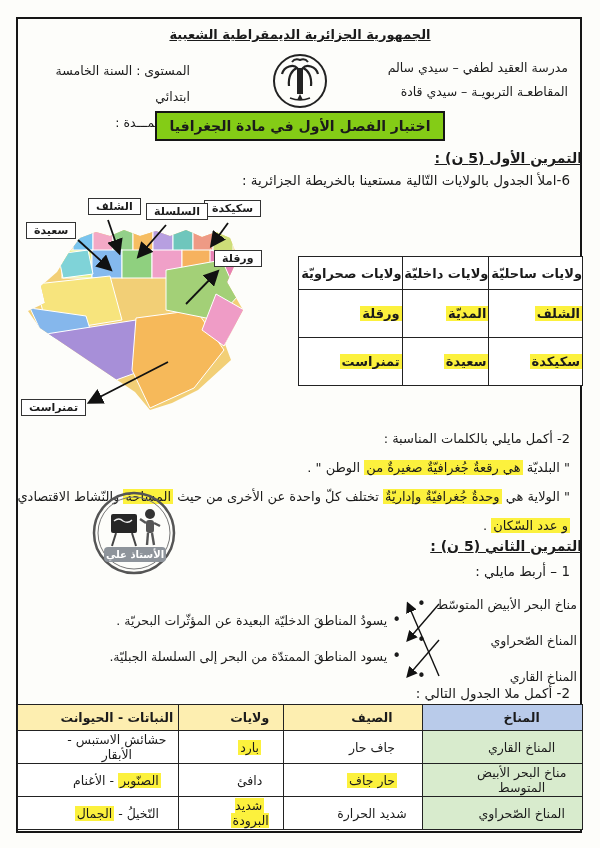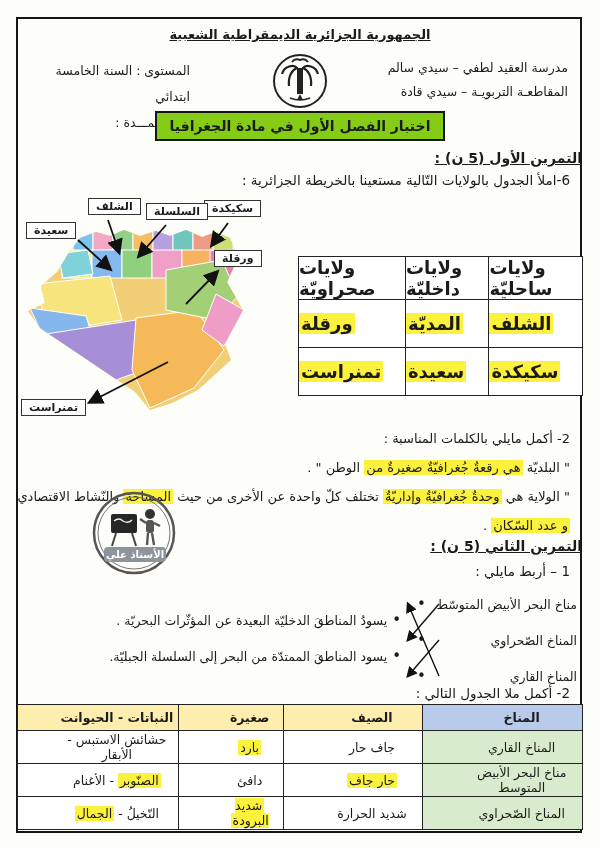--- a/index.html
+++ b/index.html
@@ -28,21 +28,21 @@
   .q-line{position:absolute;right:30px;direction:rtl;font-size:13.5px;}
 
   
   .map-area{position:absolute;left:18px;top:192px;width:268px;height:238px;}
   .map-label{position:absolute;border:1.5px solid #333;background:#fff;font-size:11px;font-weight:bold;
     padding:1px 7px;direction:rtl;white-space:nowrap;}
 
   
   table{border-collapse:collapse;direction:rtl;}
   .t1{position:absolute;left:298px;top:256px;width:285px;background:#fff;}
-  .t1 th,.t1 td{border:1.6px solid #222;text-align:left;font-size:18px;}
+  .t1 th,.t1 td{border:1.6px solid #222;text-align:right;font-size:13px;}
   .t1 th{height:33px;font-weight:bold;}
   .t1 td{height:48px;font-weight:bold;}
 
   .hl{background:var(--hl);padding:0 2px;}
 
   
   .fill{position:absolute;top:424px;right:30px;left:26px;direction:rtl;text-align:right;
     font-size:13px;line-height:29px;white-space:nowrap;}
 
   
@@ -259,21 +259,21 @@
     <colgroup>
         <col style="width:160px">
         <col style="width:140px">
         <col style="width:105px">
         <col style="width:161px">
       </colgroup>
     <tbody>
         <tr>
       <th class="h-blue">المناخ</th>
       <th class="h-cream">الصيف</th>
-      <th class="h-cream">صغيرة</th>
+      <th class="h-cream">ولايات</th>
       <th class="h-cream">النباتات - الحيوانت</th>
     </tr>
     <tr>
       <td class="c-green">المناخ القاري</td>
       <td><span>جاف حار</span></td>
       <td><span class="hl">بارد</span></td>
       <td><span>حشائش الاستبس - الأبقار</span></td>
     </tr>
     <tr>
       <td class="c-green">مناخ البحر الأبيض المتوسط</td>

